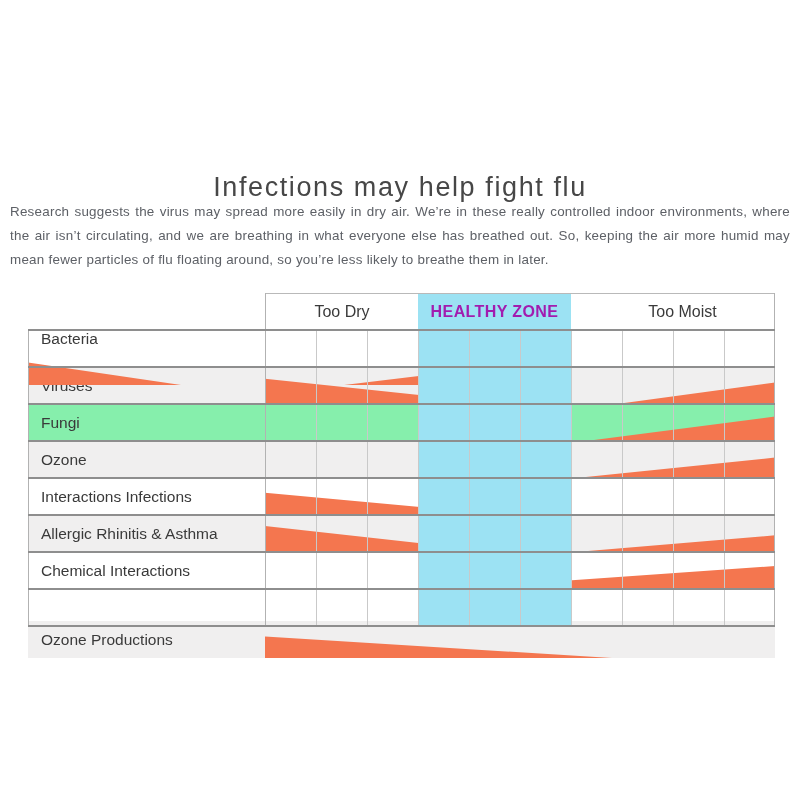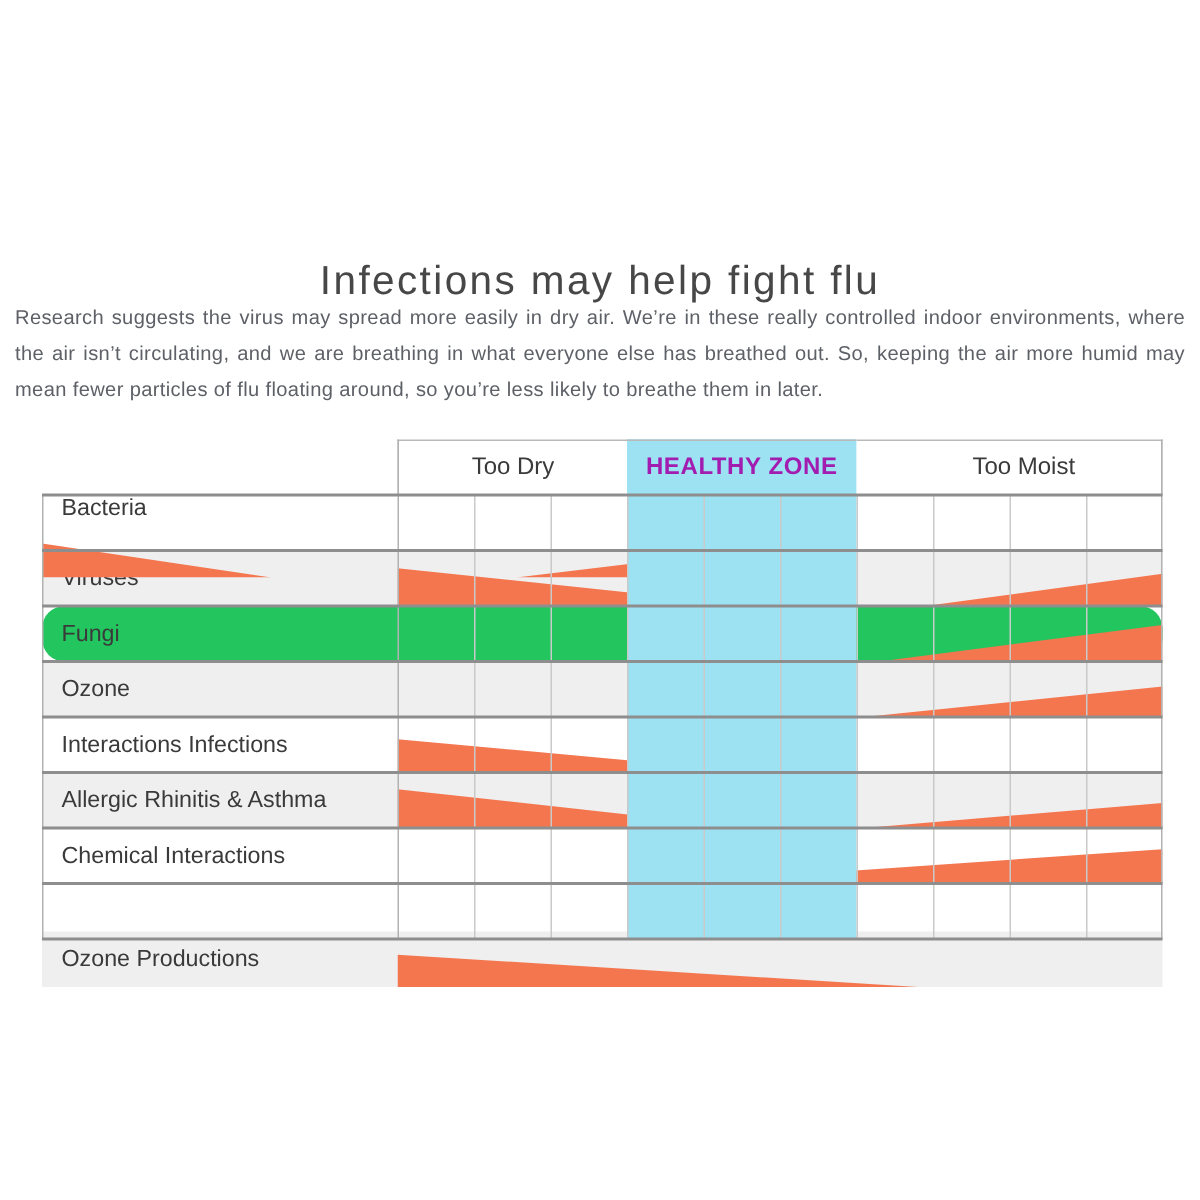--- a/index.html
+++ b/index.html
@@ -115,21 +115,21 @@
         </div>
         <div class="row" style="background: rgb(240, 239, 239);">
           <div class="row-label">Viruses</div>
           <div class="row-grid">
             <svg width="510" height="37" viewBox="0 0 510 37">
               <polygon points="0.0,11.8 239.7,37 0.0,37" fill="#f4764f"></polygon>
               <polygon points="351.9,37 510.0,15.5 510.0,37" fill="#f4764f"></polygon>
             </svg>
           </div>
         </div>
-        <div class="row" style="background: #22c55e; border-radius: 15px;">
+        <div class="row" style="background: #86efac;">
           <div class="row-label">Fungi</div>
           <div class="row-grid">
             <svg width="510" height="37" viewBox="0 0 510 37">
               <polygon points="321.3,37 510.0,12.600000000000001 510.0,37" fill="#f4764f"></polygon>
             </svg>
           </div>
         </div>
         <div class="row" style="background: rgb(240, 239, 239);">
           <div class="row-label">Ozone</div>
           <div class="row-grid">

